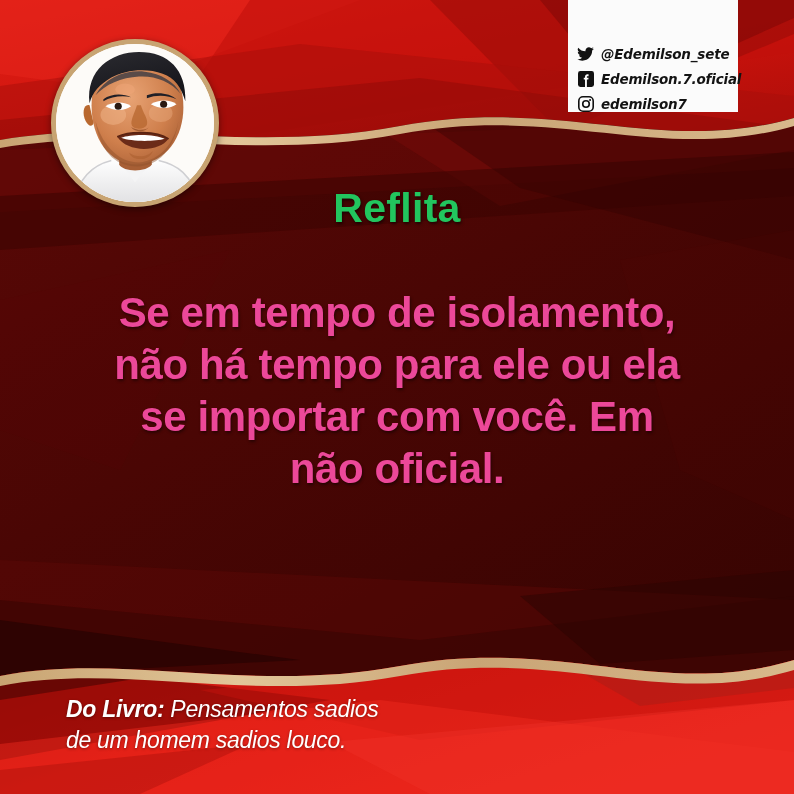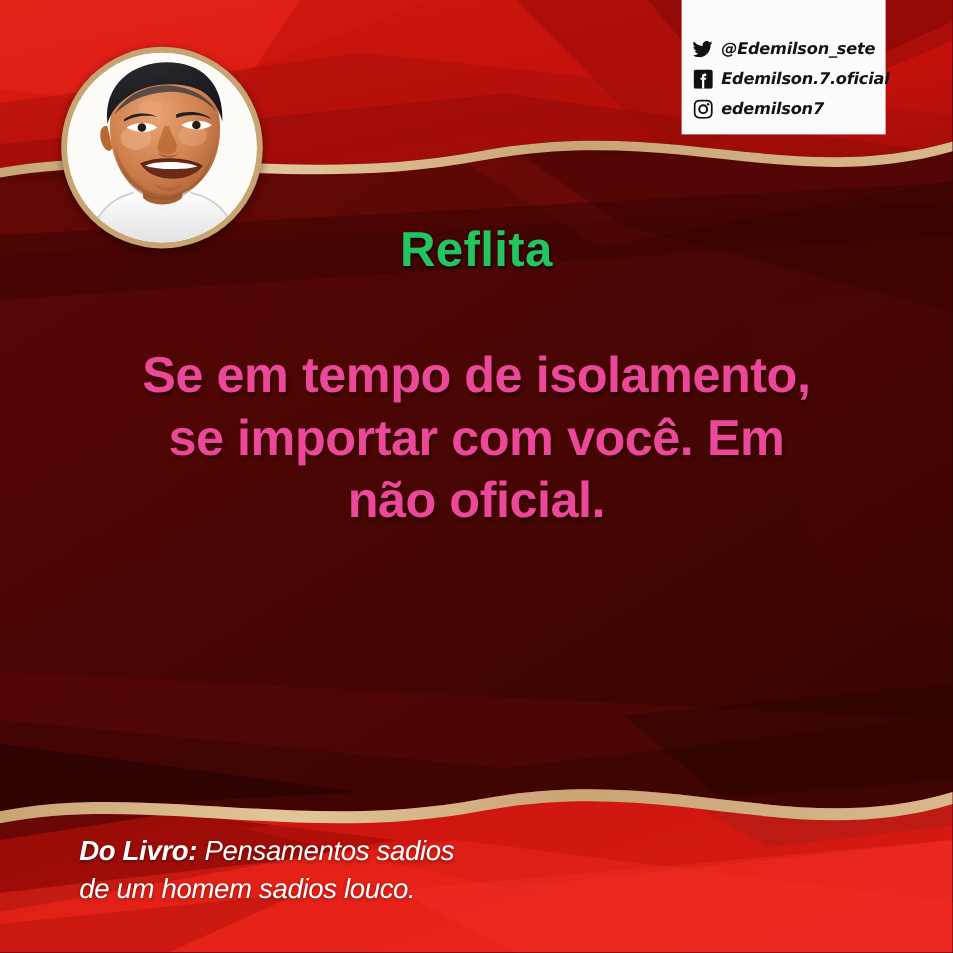--- a/index.html
+++ b/index.html
@@ -44,21 +44,21 @@
 
   
   #social-box {
     position: absolute;
     left: 568px;
     top: 0px;
     width: 170px;
     height: 112px;
     background: #fbfbfb;
     box-sizing: border-box;
-    padding: 28px 0 0 7px;
+    padding: 41px 0 0 7px;
   }
   .social-row {
     display: flex;
     align-items: center;
     height: 25px;
     color: #111;
   }
   .social-icon {
     width: 21px;
     height: 19px;
@@ -300,20 +300,21 @@
       </span>
       <span class="social-handle">edemilson7</span>
     </div>
 
   </div>
 
   <div id="reflita">Reflita</div>
 
   <div id="quote">
     <span class="qline">Se em tempo de isolamento,</span>
+    <span class="qline">não há tempo para ele ou ela</span>
     <span class="qline">se importar com você. Em</span>
     <span class="qline">não oficial.</span>
   </div>
 
   <div id="footer">
     <span class="fline"><span class="strong">Do Livro:</span><span> Pensamentos sadios</span></span>
     <span class="fline">de um homem sadios louco.</span>
   </div>
 
 </div>

